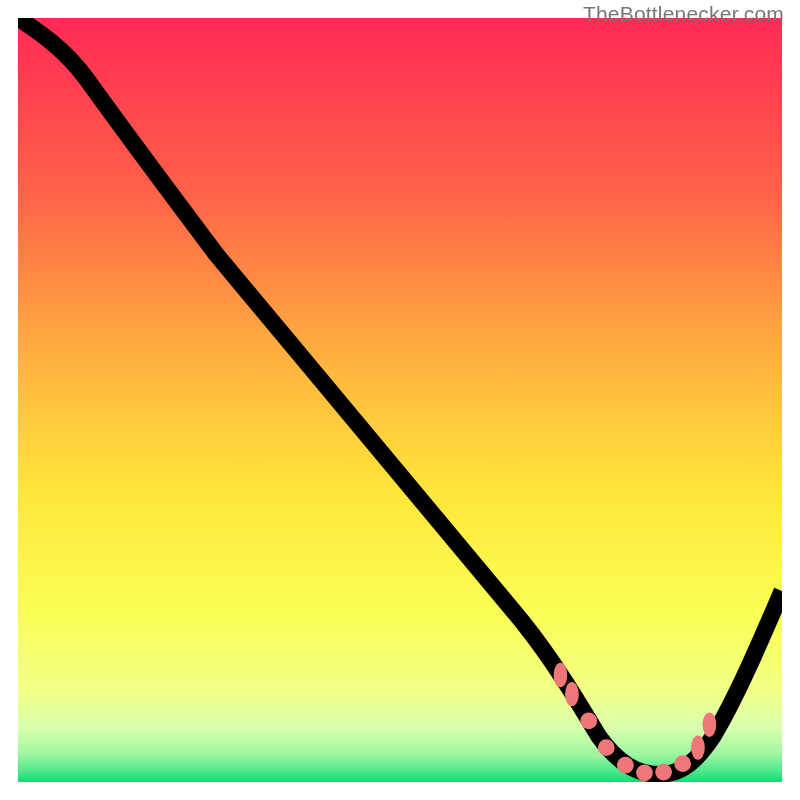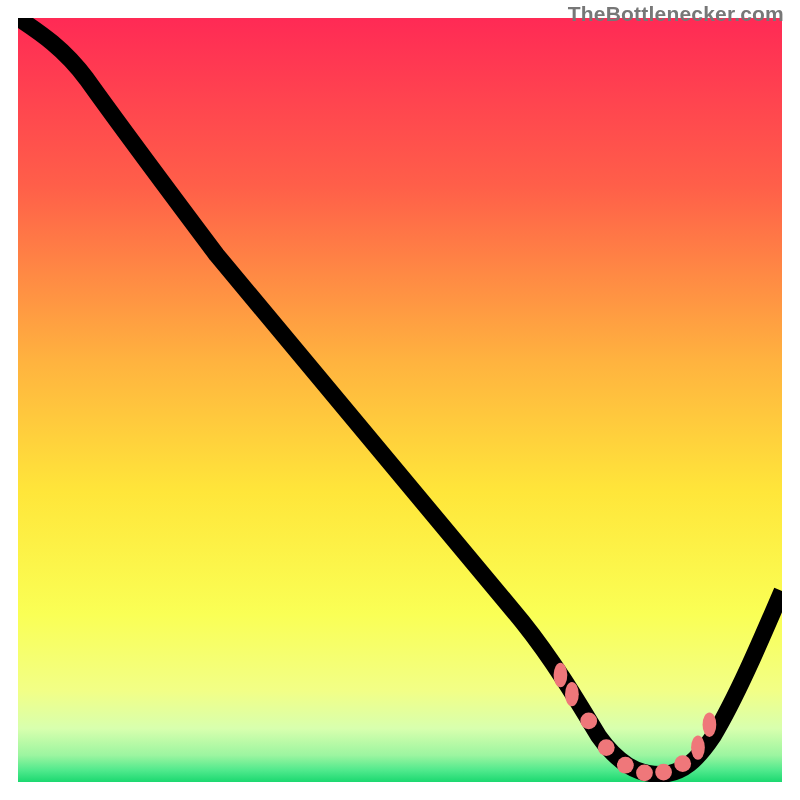--- a/index.html
+++ b/index.html
@@ -29,21 +29,21 @@
     top: 0;
     width: 100%;
     height: 100%;
   }
   .attribution {
     position: absolute;
     top: 2px;
     right: 16px;
     font-size: 21px;
     color: #777777;
-    font-weight: 700;
+    font-weight: 400;
     letter-spacing: 0.2px;
   }
   .curve-svg {
     position: absolute;
     left: 0;
     top: 0;
     width: 100%;
     height: 100%;
     pointer-events: none;
   }

